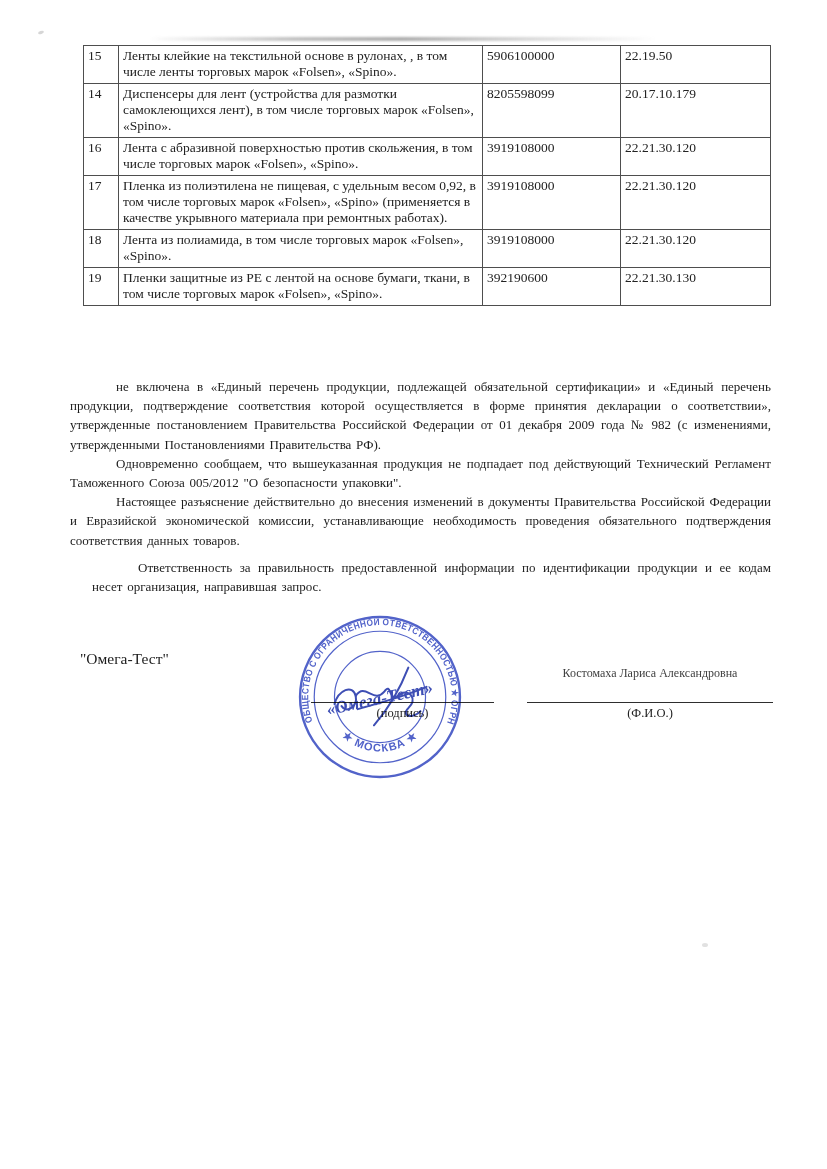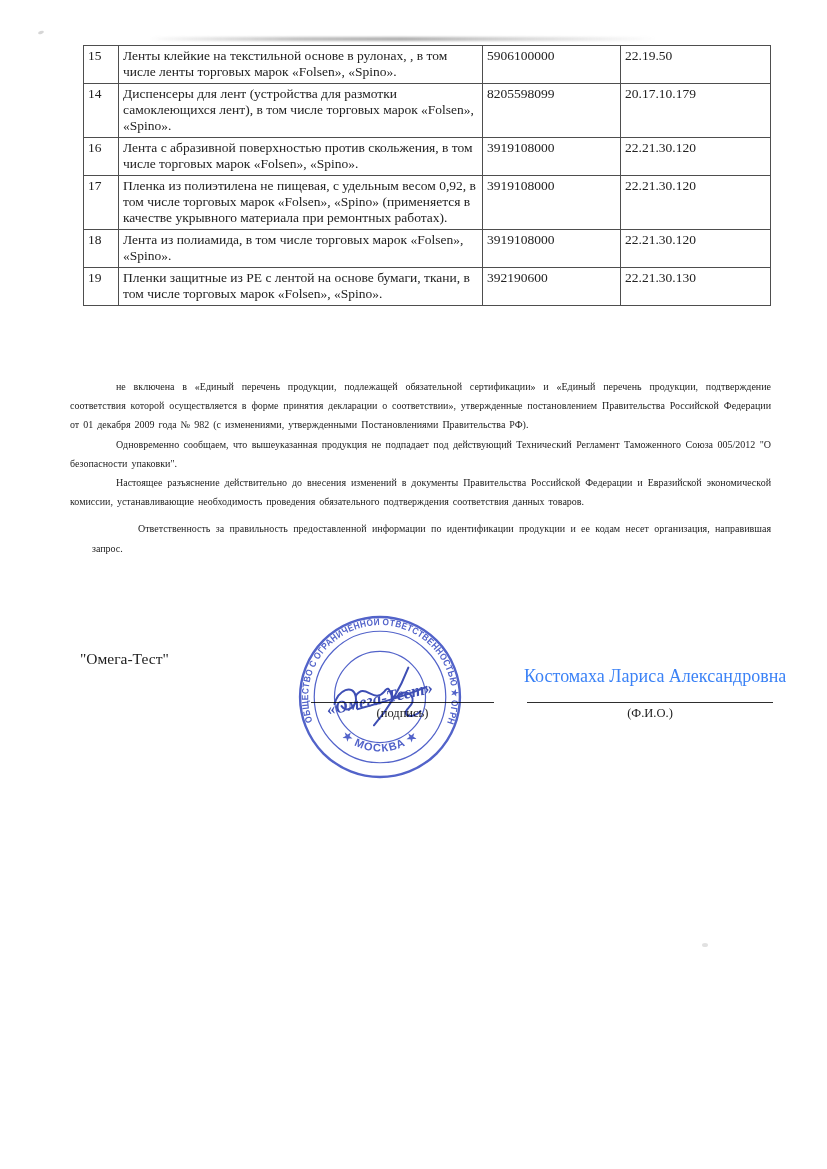--- a/index.html
+++ b/index.html
@@ -29,29 +29,29 @@
     padding:2px 3px 3px 4px;overflow:hidden;
   }
   .c-num{width:35px;}
   .c-desc{width:364px;}
   .c-code{width:138px;}
   .c-okpd{width:150px;}
 
   
   .paragraphs{
     position:absolute;left:70px;top:377px;width:701px;
-    font-size:10px;line-height:19.2px;text-align:justify;
+    font-size:13px;line-height:19.2px;text-align:justify;
     color:#1c1c1c;word-spacing:1.5px;
   }
   .paragraphs p{margin:0;text-indent:46px;}
   .paragraphs p.p-last{margin-top:8px;margin-left:22px;}
 
   
   .sig-left{position:absolute;left:80px;top:648px;font-size:15.5px;line-height:22px;color:#1c1c1c;}
-  .sig-name{position:absolute;left:524px;top:666px;width:252px;text-align:center;font-size:18px;color:#3b82f6;white-space:nowrap;}
+  .sig-name{position:absolute;left:524px;top:666px;width:252px;text-align:center;font-size:12px;color:#404040;white-space:nowrap;}
   .sig-line{position:absolute;border-top:1.2px solid #2e2e2e;height:0;}
   .sig-line-left{left:311px;top:702px;width:183px;}
   .sig-line-right{left:527px;top:702px;width:246px;}
   .under-label{position:absolute;text-align:center;font-size:12.5px;color:#222;}
   .podpis{left:311px;top:706px;width:183px;}
   .fio{left:527px;top:706px;width:246px;}
 
   
   .stamp{position:absolute;left:294px;top:611px;mix-blend-mode:multiply;opacity:.92;}
   .stamp circle{fill:none;stroke:#4355c5;}

